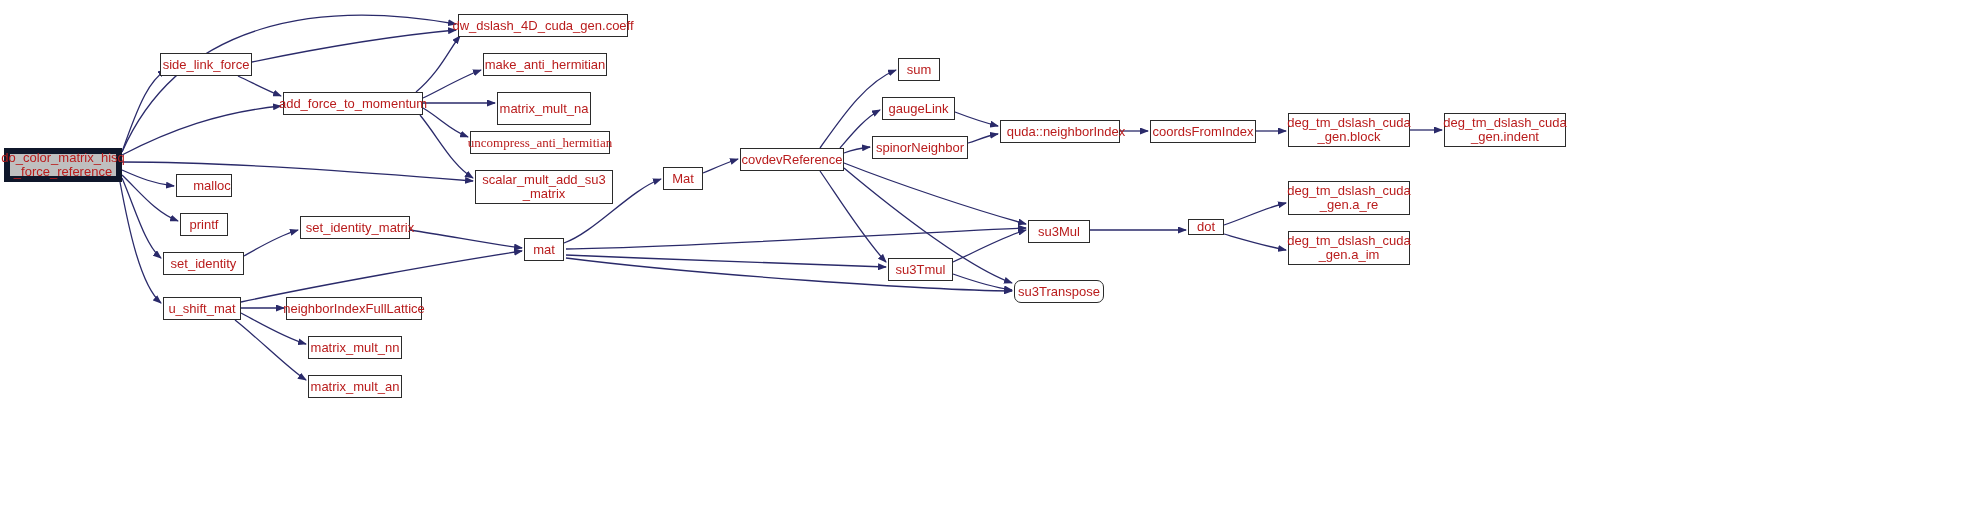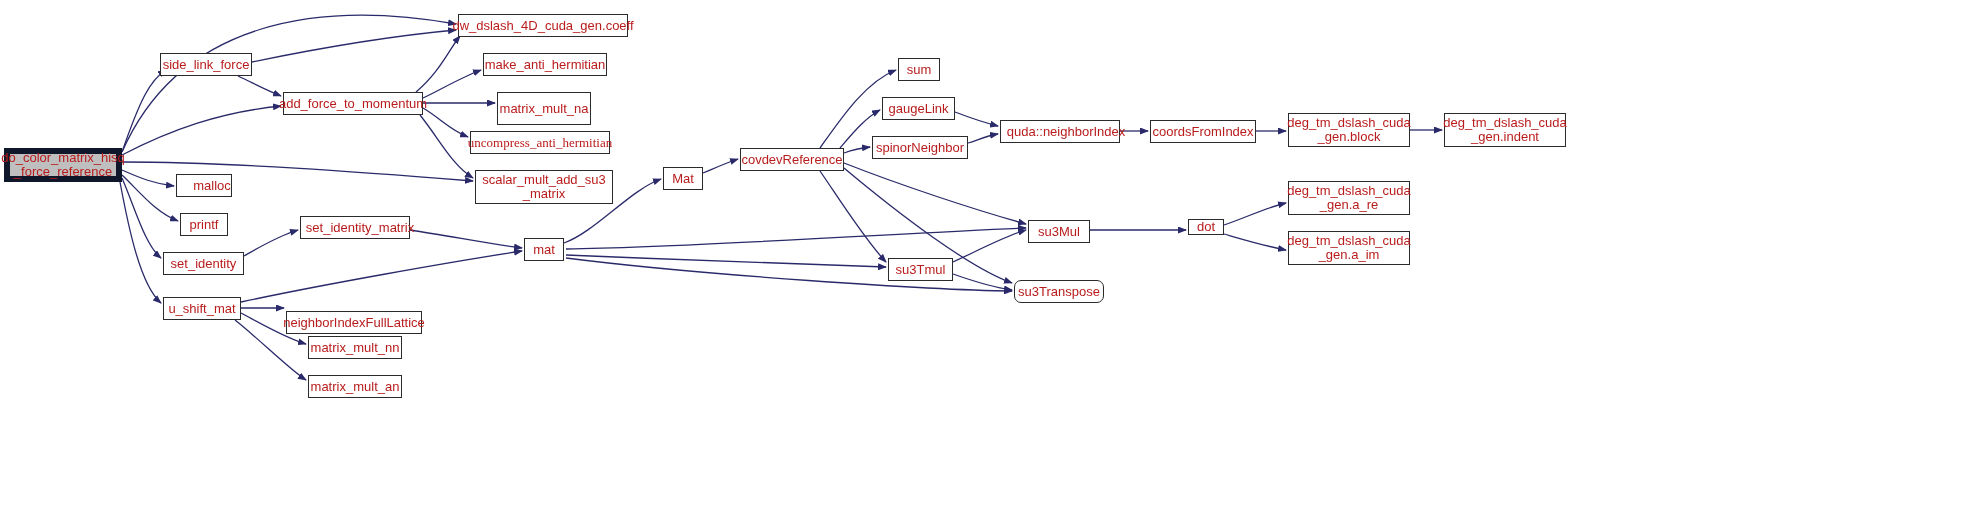--- a/index.html
+++ b/index.html
@@ -76,21 +76,21 @@
       <div class="nodebox" style="left: 483px; top: 53px; width: 124px; height: 23px;">make_anti_hermitian</div>
       <div class="nodebox" style="left: 497px; top: 92px; width: 94px; height: 33px;">matrix_mult_na</div>
       <div class="nodebox" style="left: 470px; top: 131px; width: 140px; height: 23px; font-family: Liberation Serif, serif;">uncompress_anti_hermitian</div>
       <div class="nodebox" style="left: 475px; top: 170px; width: 138px; height: 34px;">scalar_mult_add_su3
 _matrix</div>
       <div class="nodebox" style="left: 176px; top: 174px; width: 56px; height: 23px; padding-left: 16px;">malloc</div>
       <div class="nodebox" style="left: 180px; top: 213px; width: 48px; height: 23px;">printf</div>
       <div class="nodebox" style="left: 163px; top: 252px; width: 81px; height: 23px;">set_identity</div>
       <div class="nodebox" style="left: 300px; top: 216px; width: 110px; height: 23px; padding-left: 10px;">set_identity_matrix</div>
       <div class="nodebox" style="left: 163px; top: 297px; width: 78px; height: 23px;">u_shift_mat</div>
-      <div class="nodebox" style="left: 286px; top: 311px; width: 136px; height: 23px;">neighborIndexFullLattice</div>
+      <div class="nodebox" style="left: 286px; top: 297px; width: 136px; height: 23px;">neighborIndexFullLattice</div>
       <div class="nodebox" style="left: 308px; top: 336px; width: 94px; height: 23px;">matrix_mult_nn</div>
       <div class="nodebox" style="left: 308px; top: 375px; width: 94px; height: 23px;">matrix_mult_an</div>
       <div class="nodebox" style="left: 524px; top: 238px; width: 40px; height: 23px;">mat</div>
       <div class="nodebox" style="left: 663px; top: 167px; width: 40px; height: 23px;">Mat</div>
       <div class="nodebox" style="left: 740px; top: 148px; width: 104px; height: 23px;">covdevReference</div>
       <div class="nodebox" style="left: 898px; top: 58px; width: 42px; height: 23px;">sum</div>
       <div class="nodebox" style="left: 882px; top: 97px; width: 73px; height: 23px;">gaugeLink</div>
       <div class="nodebox" style="left: 872px; top: 136px; width: 96px; height: 23px;">spinorNeighbor</div>
       <div class="nodebox" style="left: 1000px; top: 120px; width: 120px; height: 23px; padding-left: 12px;">quda::neighborIndex</div>
       <div class="nodebox" style="left: 1150px; top: 120px; width: 106px; height: 23px;">coordsFromIndex</div>

